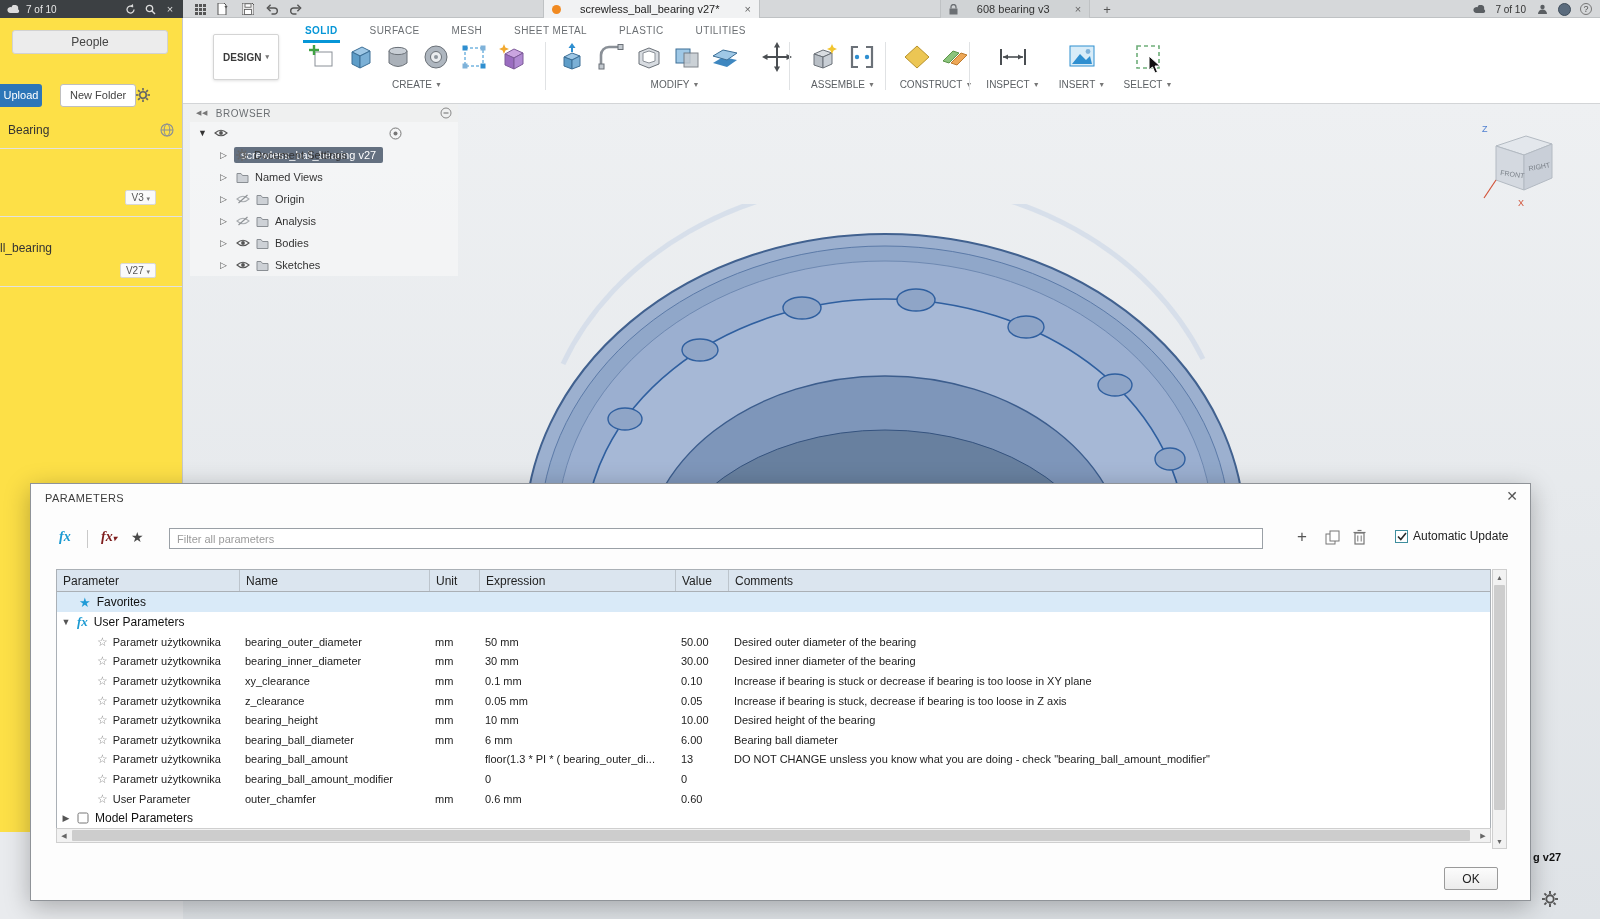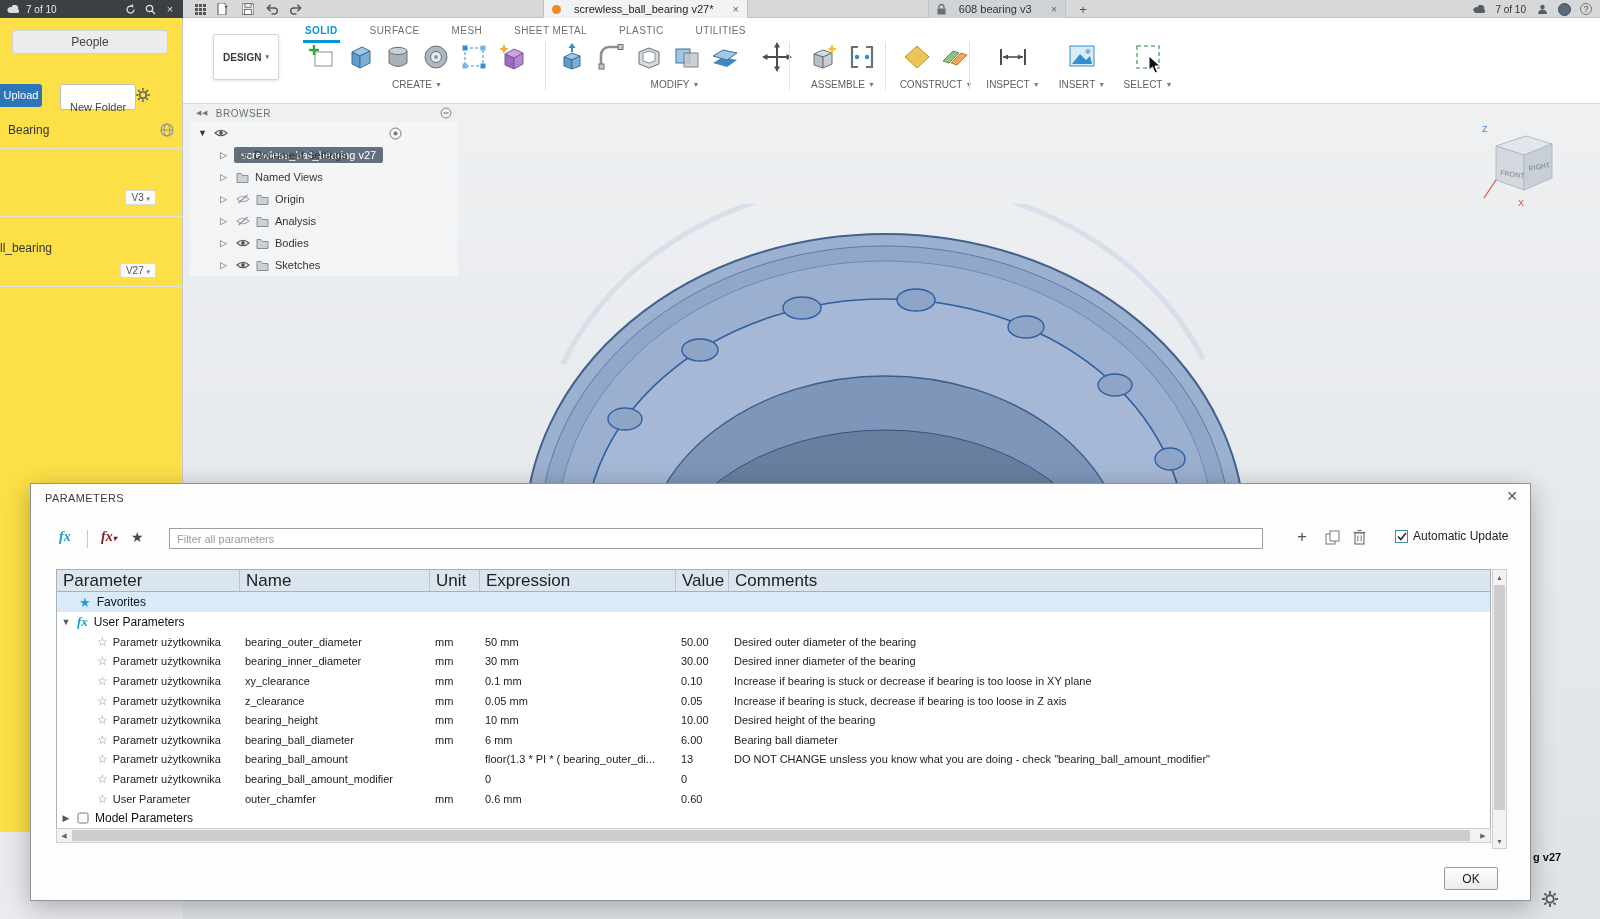--- a/index.html
+++ b/index.html
@@ -8,33 +8,33 @@
   .abs{position:absolute;}
   svg{display:block;}
 
   
   #titlebar{position:absolute;left:0;top:0;width:1600px;height:18px;background:#d6d8da;border-bottom:1px solid #bfc2c4;z-index:40;}
   #tb-left{position:absolute;left:0;top:0;width:183px;height:18px;background:#3c4043;color:#e8e8e8;display:flex;align-items:center;font-size:10px;gap:6px;padding:0 6px;}
   #tb-left .spacer{flex:1;}
   .tbicon{display:inline-flex;align-items:center;justify-content:center;width:14px;height:14px;color:#dcdcdc;font-size:11px;cursor:default;}
   #tb-mid{position:absolute;left:183px;top:0;right:0;height:18px;display:flex;align-items:center;}
   .appicons{display:flex;align-items:center;gap:10px;padding:0 10px;color:#444;}
-  .doc-tab{height:18px;display:flex;align-items:center;gap:13px;font-size:11px;padding:0 8px;border-right:1px solid #bfc2c4;border-left:1px solid #bfc2c4;}
+  .doc-tab{height:18px;display:flex;align-items:center;gap:19px;font-size:11px;padding:0 8px;border-right:1px solid #bfc2c4;border-left:1px solid #bfc2c4;}
   .doc-tab.active{background:#f1f2f3;}
   .doc-tab.inactive{background:#d0d3d5;color:#333;}
   .tab-close{color:#666;font-size:11px;margin-left:6px;}
   .fusion-dot{width:9px;height:9px;border-radius:50%;background:#f18a21;}
   #tb-right{margin-left:auto;display:flex;align-items:center;gap:9px;padding-right:8px;font-size:10px;color:#333;}
   .avatar{width:13px;height:13px;border-radius:50%;background:#5a6b7d;border:1px solid #3e4c5a;}
 
   
   #datapanel{position:absolute;left:0;top:18px;width:183px;height:814px;background:#fde047;border-right:1px solid #c6c8ca;z-index:5;}
   #people-tab{margin:12px 14px 0 12px;height:24px;background:#ececec;border:1px solid #d2d2d2;border-radius:3px;display:flex;align-items:center;justify-content:center;font-size:12px;color:#444;}
   #upload-btn{position:absolute;left:0;top:66px;width:42px;height:23px;background:#2d76b8;color:#fff;font-size:11px;line-height:23px;text-align:center;border-radius:0 3px 3px 0;}
-  #newfolder-btn{position:absolute;left:60px;top:66px;height:23px;padding:12px 9px;border:1px solid #bfbfbf;border-radius:3px;background:#fff;font-size:11px;line-height:21px;color:#444;}
+  #newfolder-btn{position:absolute;left:60px;top:66px;height:23px;padding:0 9px;border:1px solid #bfbfbf;border-radius:3px;background:#fff;font-size:11px;line-height:21px;color:#444;}
   #panel-gear{position:absolute;right:32px;top:70px;}
   #project-row{position:absolute;left:8px;top:105px;right:8px;display:flex;align-items:center;font-size:12px;color:#333;}
   #project-row .globe{margin-left:auto;}
   .pdivider{position:absolute;left:0;right:0;height:1px;background:#e2e2e2;}
   .vchip{position:absolute;right:26px;font-size:10px;color:#555;border:1px solid #d8d8d8;background:#fafafa;border-radius:2px;padding:1px 5px;}
   #item2-title{position:absolute;left:0px;top:223px;font-size:12px;color:#333;}
 
   
   #ribbon{position:absolute;left:183px;top:18px;width:1417px;height:86px;background:#ffffff;border-bottom:1px solid #d3d5d7;z-index:6;}
   #ribbon-tabs{position:absolute;left:120px;top:4px;display:flex;gap:28px;font-size:10px;color:#6b6f73;letter-spacing:.4px;}
@@ -75,21 +75,21 @@
   .star-dark{position:absolute;left:100px;top:3px;color:#4a4a4a;font-size:14px;}
   #filter-input{position:absolute;left:138px;top:2px;width:1094px;height:21px;border:1px solid #9aa0a6;background:#fff;font-size:11px;padding:0 7px;color:#333;font-family:"Liberation Sans",sans-serif;}
   #filter-input::placeholder{color:#9b9b9b;}
   .dt-plus{position:absolute;left:1266px;top:1px;font-size:17px;color:#555;}
   .dt-copy{position:absolute;left:1294px;top:4px;}
   .dt-trash{position:absolute;left:1322px;top:3px;}
   #auto-update{position:absolute;left:1364px;top:3px;display:flex;align-items:center;gap:5px;font-size:12px;color:#222;}
   .cbx{width:13px;height:13px;border:1px solid #3e8e9e;background:#fff;display:flex;align-items:center;justify-content:center;}
 
   #ptable{position:absolute;left:25px;top:85px;width:1435px;border:1px solid #aab0b6;}
-  #phead{display:flex;height:22px;background:#dbe5ef;border-bottom:1px solid #aab0b6;font-size:17px;color:#222;align-items:center;}
+  #phead{display:flex;height:22px;background:#dbe5ef;border-bottom:1px solid #aab0b6;font-size:12px;color:#222;align-items:center;}
   .hc{padding:0 6px;border-left:1px solid #bcc4cc;height:100%;display:flex;align-items:center;}
   .hc:first-child{border-left:none;}
   .c-param{width:182px;}  .c-name{width:190px;}  .c-unit{width:50px;}
   .c-expr{width:185px;}   .c-val{width:53px;margin-left:11px;}    .c-com{flex:1;min-width:0;}
   .trow{display:flex;height:19.6px;align-items:center;font-size:11px;background:#fff;}
   .trow .c{padding:0 6px;white-space:nowrap;overflow:hidden;}
   .grow{display:flex;height:20px;align-items:center;font-size:12px;color:#111;background:#fff;gap:6px;}
   .grow.fav{background:#d9eaf8;}
   .gtri{font-size:9px;color:#555;width:10px;text-align:center;}
   .star-o{color:#8a8a8a;font-size:12px;margin-right:5px;}

